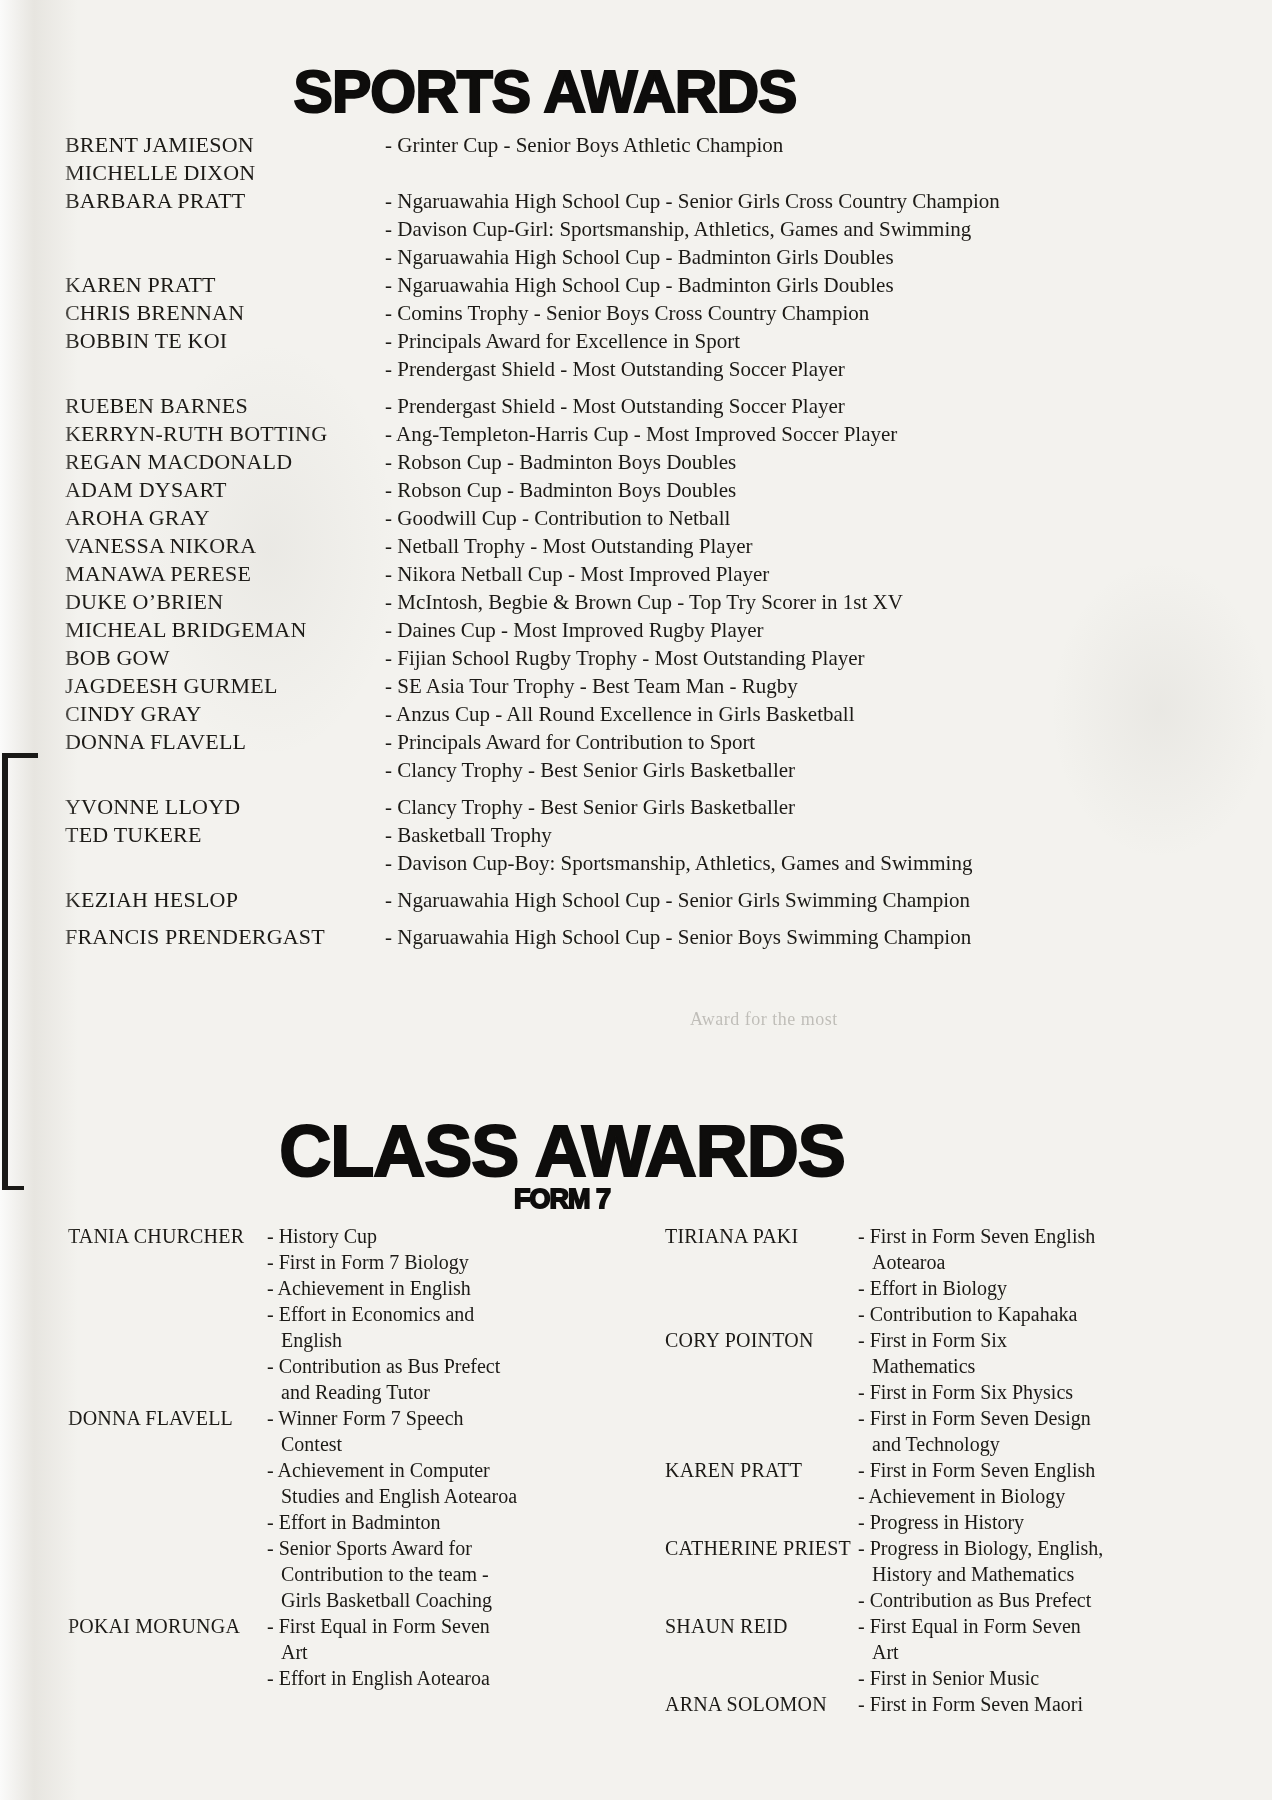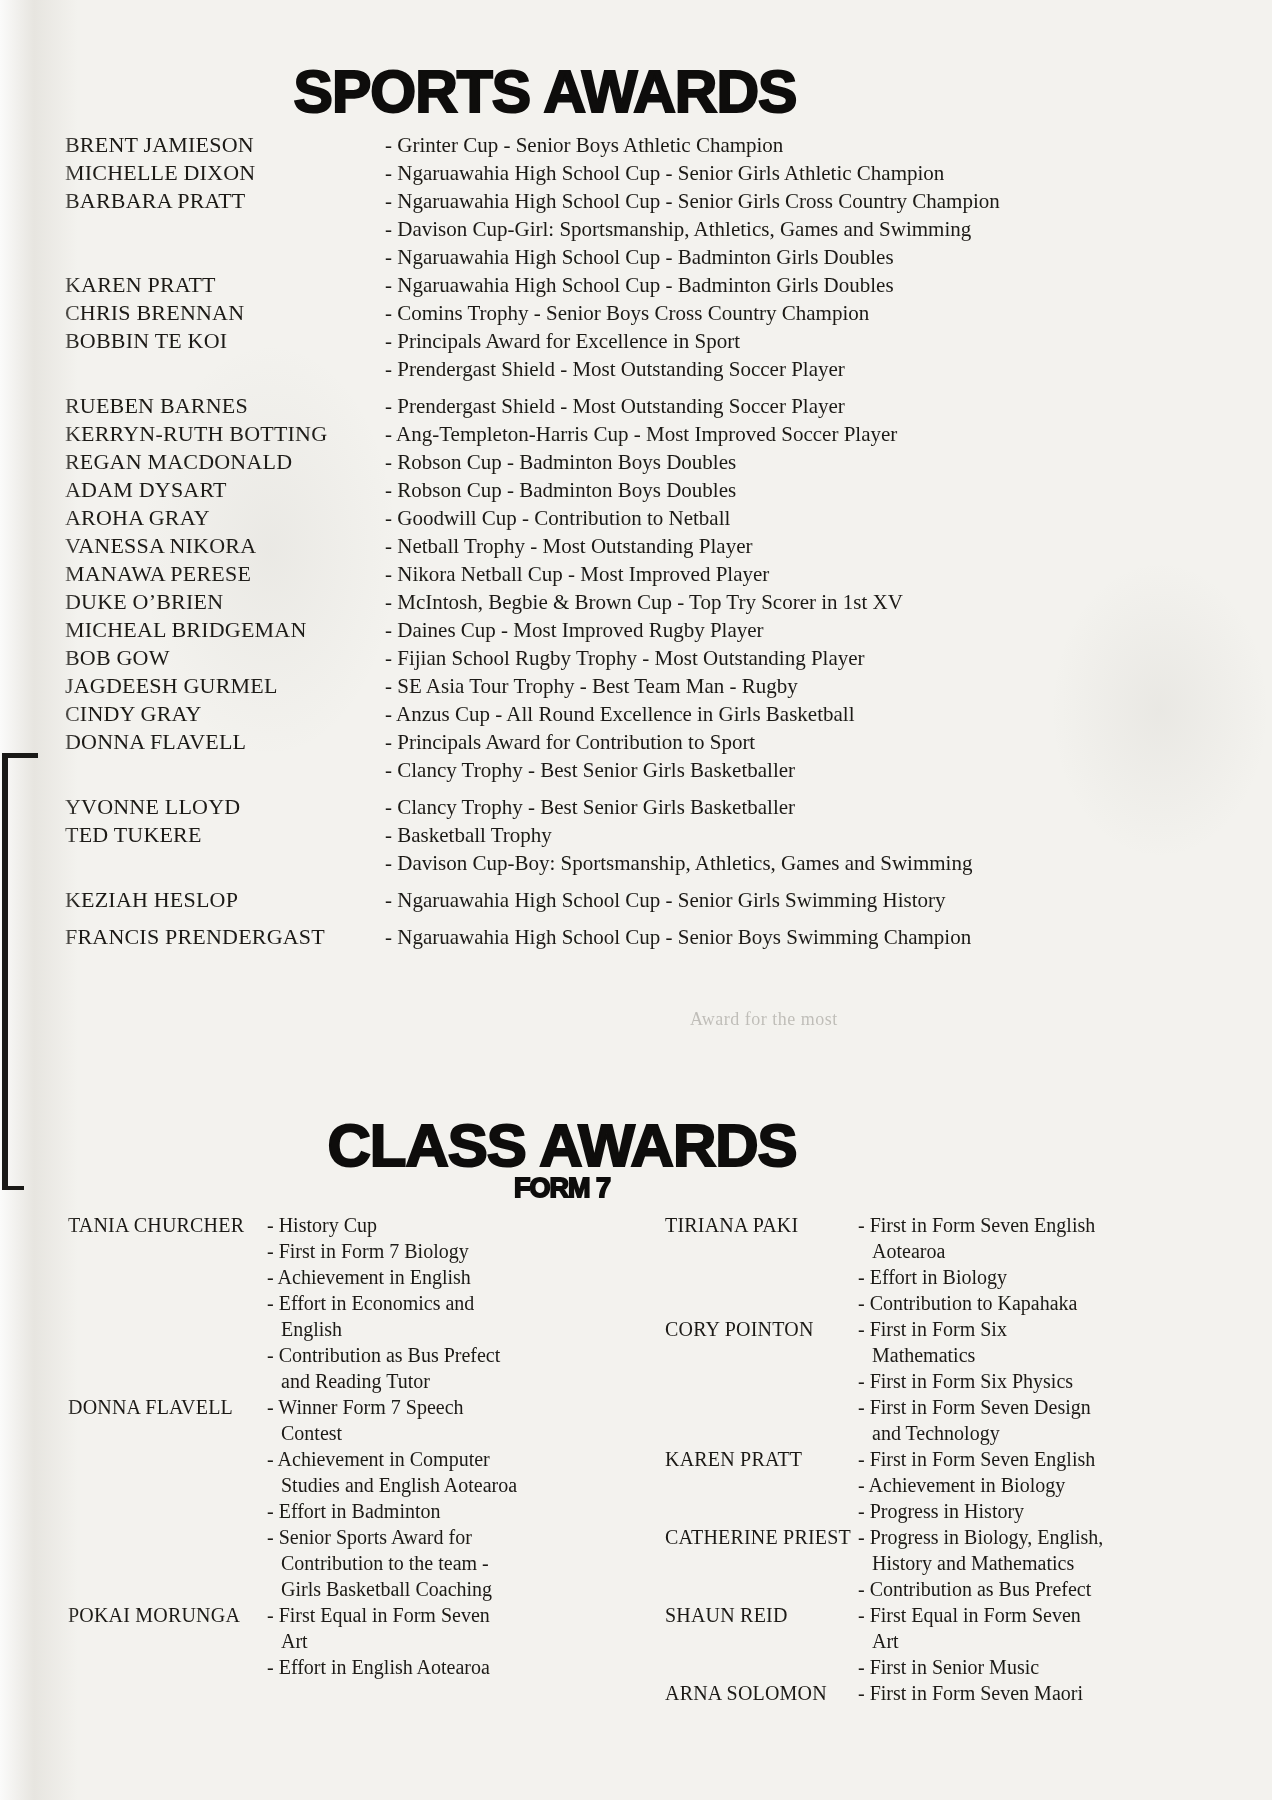--- a/index.html
+++ b/index.html
@@ -41,21 +41,21 @@
   #sports-title{font-size:59px;}
 
   #sports-list{padding-left:65px;margin-top:11px;}
   .s-entry{display:flex;font-size:21px;line-height:28px;}
   .s-entry.spaced{margin-top:9px;}
   .s-entry .name{flex:none;width:320px;font-size:22px;letter-spacing:.2px;}
   .s-entry .awards{flex:1;padding-right:28px;}
   .award-line{padding-left:14px;text-indent:-14px;}
 
   #class-head{width:1104px;margin-top:166px;}
-  #class-title{font-size:60px;}
+  #class-title{font-size:72px;}
   #class-sub{font-size:27px;-webkit-text-stroke:1.8px #0e0d0c;margin-top:2px;}
 
   #class-cols{display:flex;margin-top:10px;}
   .c-col{font-size:20px;line-height:26px;}
   .c-entry{display:flex;}
   .c-entry .name{flex:none;letter-spacing:.2px;}
   #class-col-left{width:520px;padding-left:68px;box-sizing:content-box;}
   #class-col-left .name{width:199px;}
   #class-col-left .awards{width:253px;flex:none;}
   #class-col-right{margin-left:77px;}
@@ -91,23 +91,20 @@
 
   <div id="sports-list">
       <div class="s-entry">
         <span class="name">BRENT JAMIESON</span>
         <div class="awards">
           <div class="award-line">- Grinter Cup - Senior Boys Athletic Champion</div>
         </div>
       </div>
       <div class="s-entry">
         <span class="name">MICHELLE DIXON</span>
-        <div class="awards">
-          <div class="award-line">- Ngaruawahia High School Cup - Senior Girls Athletic Champion</div>
-        </div>
       </div>
       <div class="s-entry">
         <span class="name">BARBARA PRATT</span>
         <div class="awards">
           <div class="award-line">- Ngaruawahia High School Cup - Senior Girls Cross Country Champion</div>
           <div class="award-line">- Davison Cup-Girl: Sportsmanship, Athletics, Games and Swimming</div>
           <div class="award-line">- Ngaruawahia High School Cup - Badminton Girls Doubles</div>
         </div>
       </div>
       <div class="s-entry">
@@ -217,21 +214,21 @@
       <div class="s-entry">
         <span class="name">TED TUKERE</span>
         <div class="awards">
           <div class="award-line">- Basketball Trophy</div>
           <div class="award-line">- Davison Cup-Boy: Sportsmanship, Athletics, Games and Swimming</div>
         </div>
       </div>
       <div class="s-entry spaced">
         <span class="name">KEZIAH HESLOP</span>
         <div class="awards">
-          <div class="award-line">- Ngaruawahia High School Cup - Senior Girls Swimming History</div>
+          <div class="award-line">- Ngaruawahia High School Cup - Senior Girls Swimming Champion</div>
         </div>
       </div>
       <div class="s-entry spaced">
         <span class="name">FRANCIS PRENDERGAST</span>
         <div class="awards">
           <div class="award-line">- Ngaruawahia High School Cup - Senior Boys Swimming Champion</div>
         </div>
       </div>
     </div>
 

